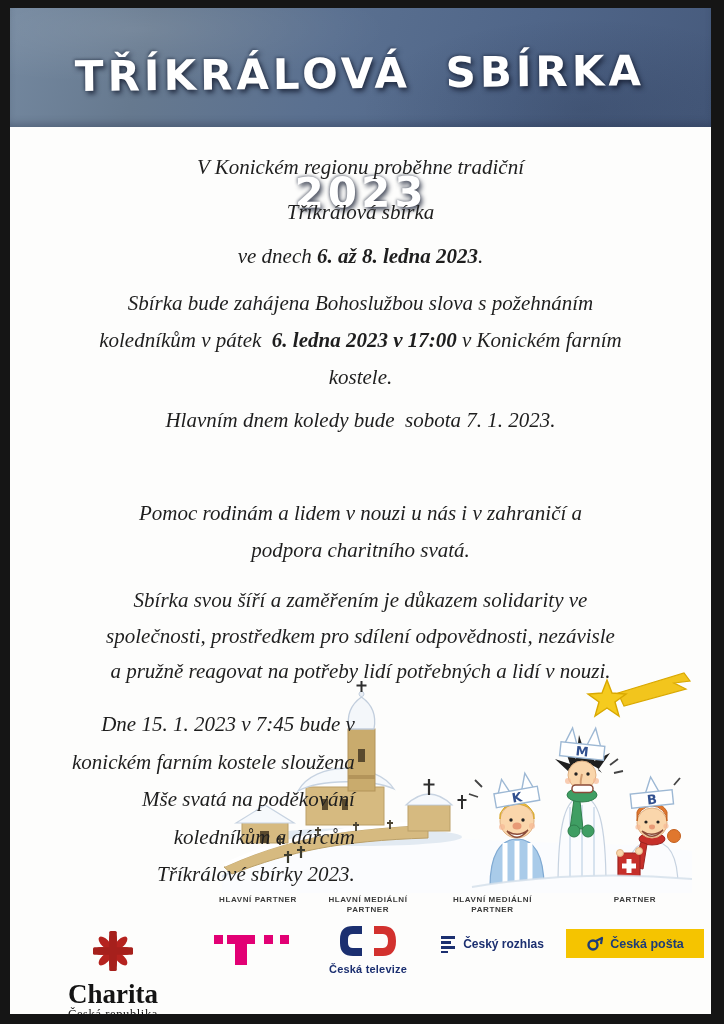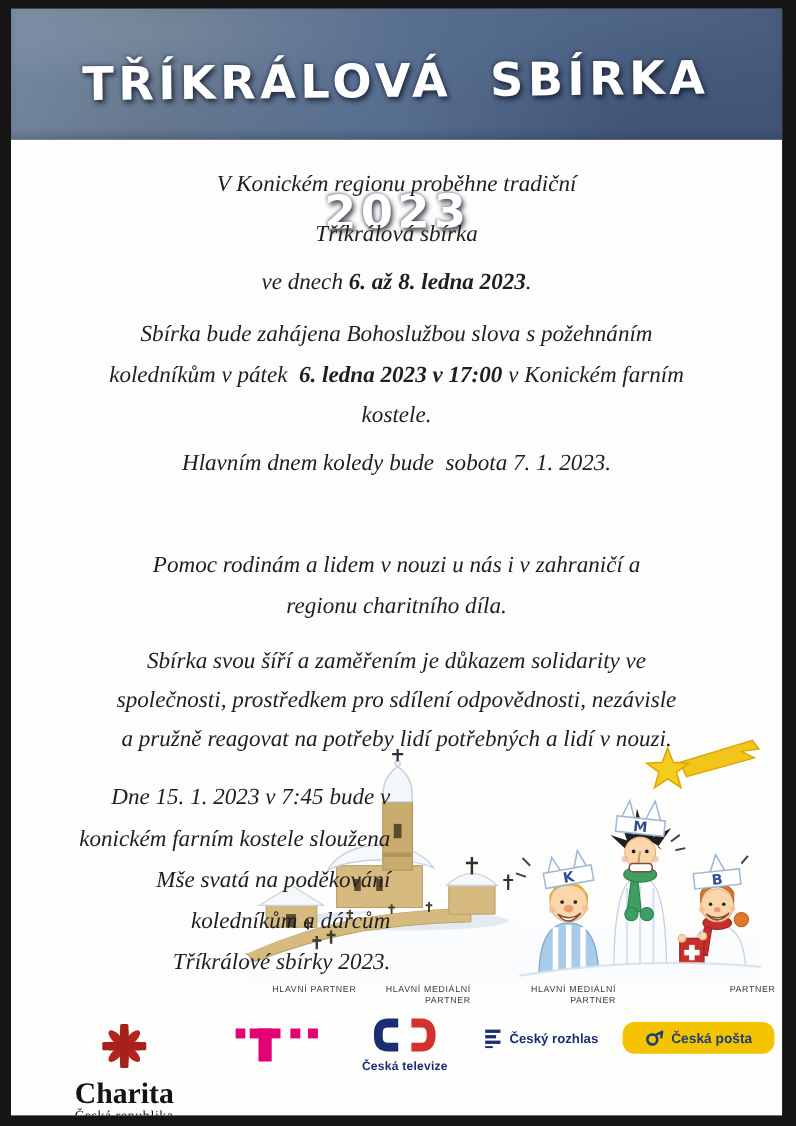--- a/index.html
+++ b/index.html
@@ -33,29 +33,29 @@
 
   .mass{position:absolute;left:62px;top:698px;z-index:3;font-style:italic;font-size:21px;color:#1e1e1e;line-height:37.5px;text-align:right;}
   .mass div{white-space:nowrap;}
 
   
   .illus{position:absolute;left:212px;top:663px;z-index:1;}
 
   
   .footer{position:absolute;left:0;top:884px;width:701px;height:118px;z-index:4;}
   .fcol{position:absolute;top:0;text-align:center;font-family:"Liberation Sans",sans-serif;}
-  .plabel{height:24px;font-size:8px;font-weight:400;letter-spacing:.6px;color:#3a3a3a;white-space:pre-line;line-height:10px;padding-top:3px;text-align:right;}
+  .plabel{height:24px;font-size:8px;font-weight:700;letter-spacing:.6px;color:#3a3a3a;white-space:pre-line;line-height:10px;padding-top:3px;}
   .charita{display:flex;align-items:center;justify-content:center;gap:8px;margin-top:10px;flex-direction:column;}
   .charita-name{font-family:"Liberation Serif",serif;font-size:27px;font-weight:600;color:#141414;line-height:26px;text-align:left;}
   .charita-sub{font-family:"Liberation Serif",serif;font-size:12.5px;letter-spacing:.6px;color:#141414;text-align:left;}
   .ct-name,.roz-name{color:#1b2f70;font-weight:700;}
   .ct-name{font-size:11px;margin-top:2px;letter-spacing:.2px;text-align:center;}
   .roz{display:flex;align-items:center;justify-content:center;gap:6px;margin-top:16px;}
   .roz-name{font-size:12px;}
-  .posta{display:inline-flex;align-items:center;gap:6px;background:#f5c400;border-radius:11px;padding:7px 20px;margin-top:10px;}
+  .posta{display:inline-flex;align-items:center;gap:6px;background:#f5c400;border-radius:0;padding:7px 20px;margin-top:10px;}
   .posta span{color:#1d3c78;font-weight:700;font-size:12.5px;}
 </style>
 </head>
 <body>
 
 <div class="frame">
   <div class="page">
 
     <header class="banner">
       <h1>TŘÍKRÁLOVÁ SBÍRKA 2023</h1>
@@ -64,21 +64,21 @@
     <div class="bline" style="top:147px">V Konickém regionu proběhne tradiční</div>
     <div class="bline" style="top:192px">Tříkrálová sbírka</div>
     <div class="bline" style="top:236px"><span>ve dnech </span><b>6. až 8. ledna 2023</b><span>.</span></div>
 
     <div class="bline" style="top:283px">Sbírka bude zahájena Bohoslužbou slova s požehnáním</div>
     <div class="bline" style="top:320px"><span>koledníkům v pátek&nbsp; </span><b>6. ledna 2023 v 17:00</b><span> v Konickém farním</span></div>
     <div class="bline" style="top:357px">kostele.</div>
 
     <div class="bline strong" style="top:400px">Hlavním dnem koledy bude&nbsp; sobota 7. 1. 2023.</div>
     <div class="bline strong" style="top:493px">Pomoc rodinám a lidem v nouzi u nás i v zahraničí a</div>
-    <div class="bline strong" style="top:530px">regionu charitního díla.</div>
+    <div class="bline strong" style="top:530px">podpora charitního svatá.</div>
     <div class="bline strong" style="top:580px">Sbírka svou šíří a zaměřením je důkazem solidarity ve</div>
     <div class="bline strong" style="top:616px">společnosti, prostředkem pro sdílení odpovědnosti, nezávisle</div>
     <div class="bline strong" style="top:651px">a pružně reagovat na potřeby lidí potřebných a lidí v nouzi.</div>
 
     <div class="mass">
       <div>Dne 15. 1. 2023 v 7:45 bude v</div>
       <div>konickém farním kostele sloužena</div>
       <div>Mše svatá na poděkování</div>
       <div>koledníkům a dárcům</div>
       <div>Tříkrálové sbírky 2023.</div>

